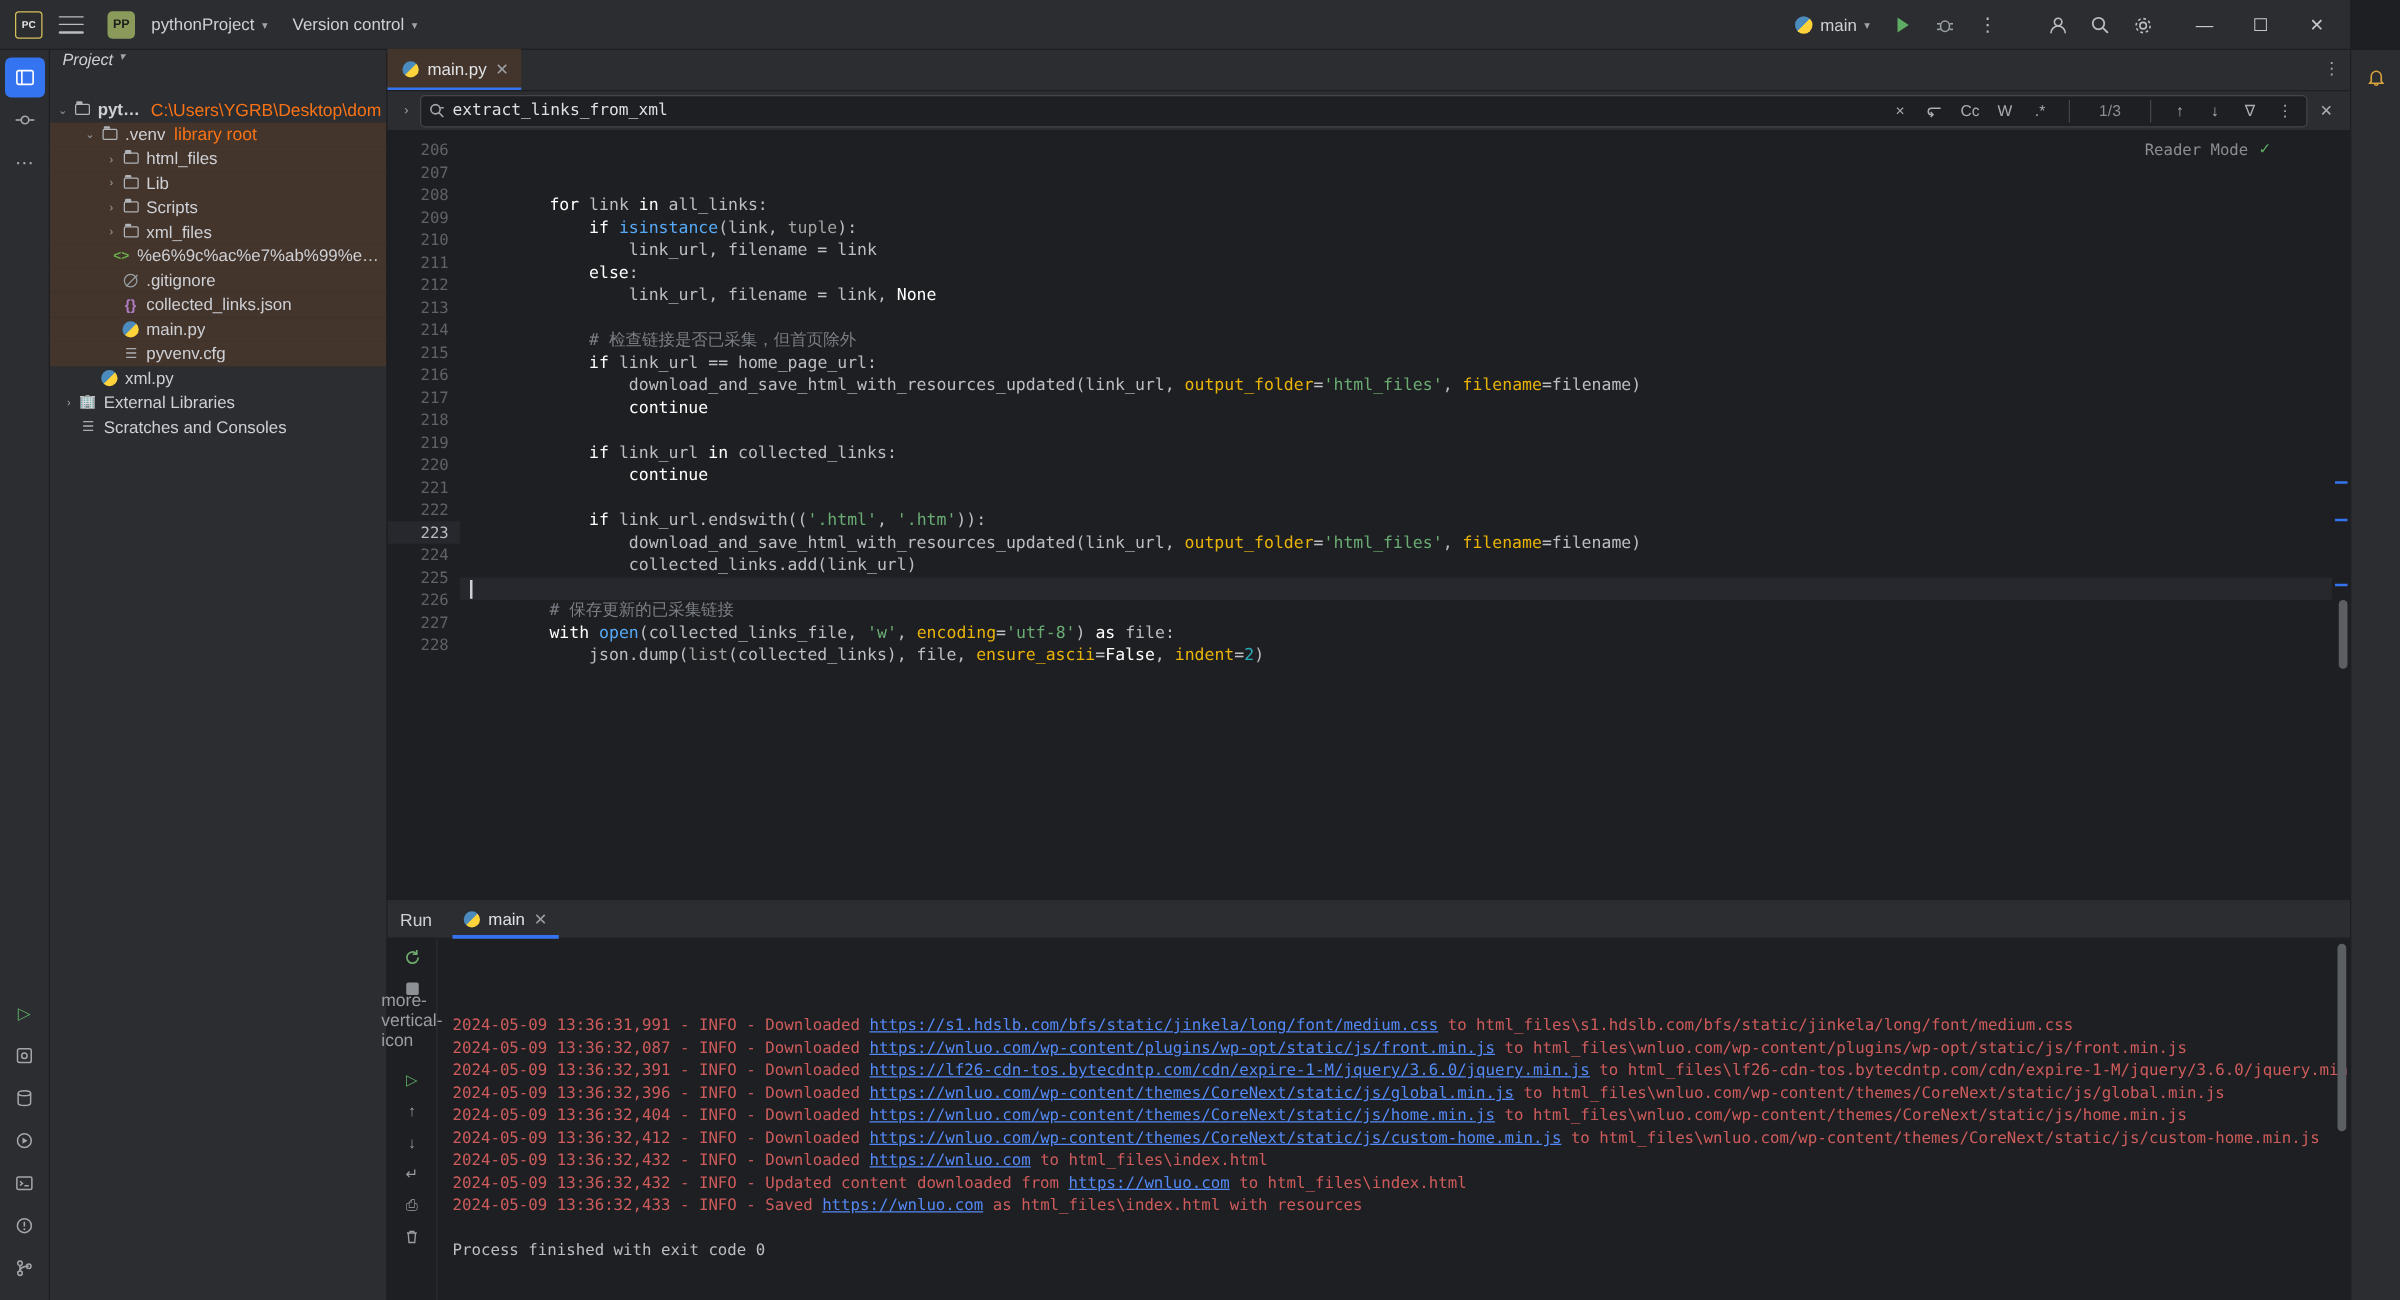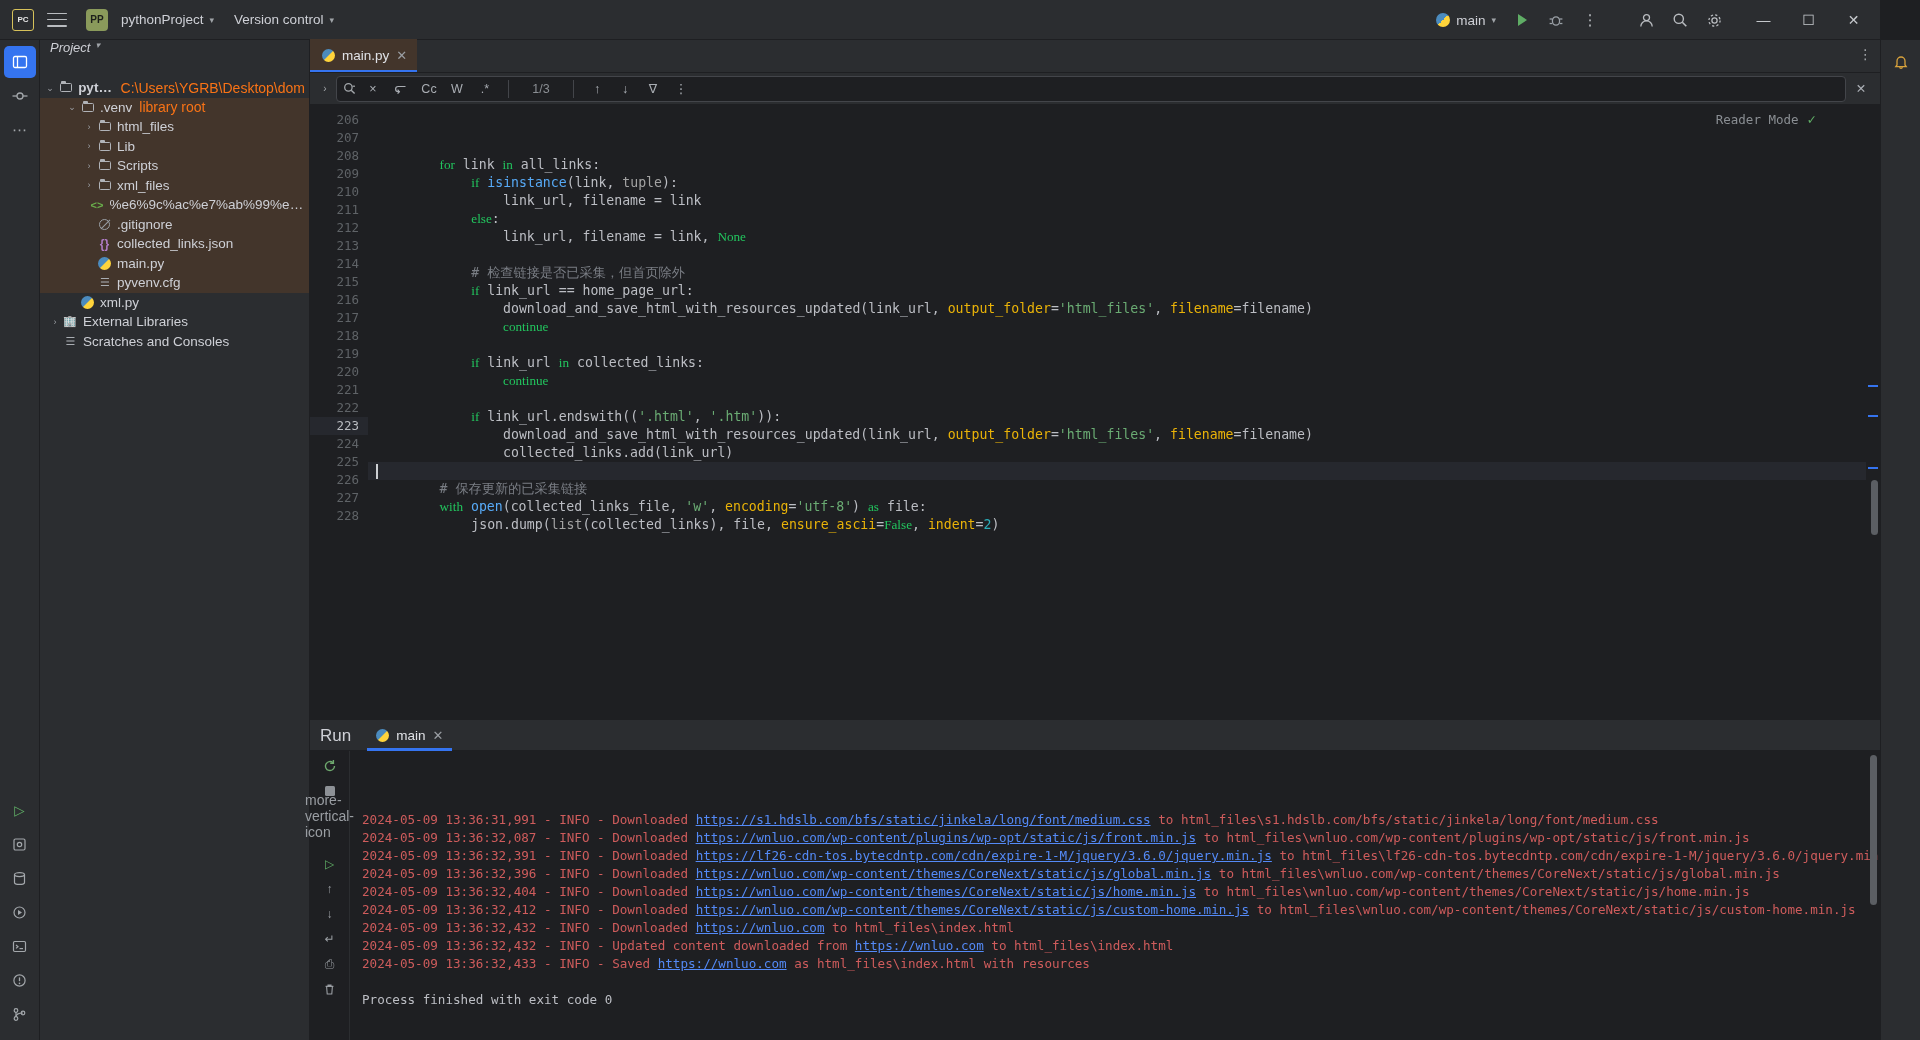--- a/index.html
+++ b/index.html
@@ -172,21 +172,21 @@
   #codearea{
     flex:1; padding-top:6px; position:relative; overflow:hidden;
     font-family:"DejaVu Sans Mono","Liberation Mono",monospace; font-size:13.2px;
     white-space:pre;
   }
   .cl{ height:18px; line-height:18px; padding-left:8px; color:#bcbec4; }
   .cl.cur{ background:#26282e; position:relative; }
   .cl.cur:before{
     content:""; position:absolute; left:8px; top:2px; width:1.6px; height:15px; background:#cdd0d4;
   }
-  .kw{ color:#22c55e;font-family:Liberation Serif, serif; }
+  .kw{ color:#ffffff; }
   .fn{ color:#57aaf7; }
   .str{ color:#6aab73; }
   .cmt{ color:#7a7e85; }
   .named{ color:#eab308; }
   .num{ color:#2aacb8; }
   .bi{ color:#a3a3a3; }
   #reader-mode{
     position:absolute; top:6px; right:50px; color:#8a8e93; font-size:12.5px;
     display:flex; align-items:center; gap:9px;
   }
@@ -204,21 +204,21 @@
     height:22px; background:#1e1f22; display:flex; align-items:center; padding-left:62px;
     font-size:12.5px; color:#9a9ea3; border-top:1px solid #2b2d30;
   }
 
   
   #runpanel{ height:320px; background:#1e1f22; display:flex; flex-direction:column; border-top:1px solid #2b2d30;}
   #runtabs{
     height:30px; background:#2b2d30; display:flex; align-items:center; padding-left:10px; gap:2px;
     border-bottom:1px solid #1e1f22;
   }
-  #run-title{ font-size:17px; color:#ced0d6; margin-right:14px;text-align:center; }
+  #run-title{ font-size:14px; color:#ced0d6; margin-right:14px;text-align:center; }
   .rtab{
     height:30px; display:flex; align-items:center; gap:7px; padding:0 9px; font-size:13.5px;
     color:#dfe1e5; position:relative; cursor:pointer;
   }
   .rtab.active:after{
     content:""; position:absolute; bottom:0; left:0; right:0; height:2.5px; background:#3574f0;
   }
   #runmain{ flex:1; display:flex; min-height:0; }
   .rr-ico{
     width:22px;height:22px;display:flex;align-items:center;justify-content:center;
@@ -518,20 +518,21 @@
     <div id="searchbar">
       <div class="sb-chevron">›</div>
       <div class="sb-field">
         <span class="sb-search-ico">
           <svg width="13" height="13" viewBox="0 0 13 13">
               <circle cx="5.4" cy="5.4" r="3.7" fill="none" stroke="#a3a7ab" stroke-width="1.3"></circle>
               <line x1="8.2" y1="8.2" x2="11.6" y2="11.6" stroke="#a3a7ab" stroke-width="1.4"></line>
               <line x1="9.4" y1="4.2" x2="12" y2="4.2" stroke="#a3a7ab" stroke-width="1.2"></line>
             </svg>
         </span>
+        <span class="sb-text">extract_links_from_xml</span>
         <span class="sb-btn">×</span>
         <span class="sb-btn">
           <svg width="15" height="13" viewBox="0 0 15 13">
               <path d="M11.5 4.5H4.2a2.6 2.6 0 0 0 0 5.2h1.2" fill="none" stroke="#a9adb3" stroke-width="1.2"></path>
               <path d="M3.6 7.6L5.4 9.7 3.6 11.6" fill="none" stroke="#a9adb3" stroke-width="1.2"></path>
             </svg>
         </span>
         <span class="sb-btn">Cc</span>
         <span class="sb-btn">W</span>
         <span class="sb-btn">.*</span>

